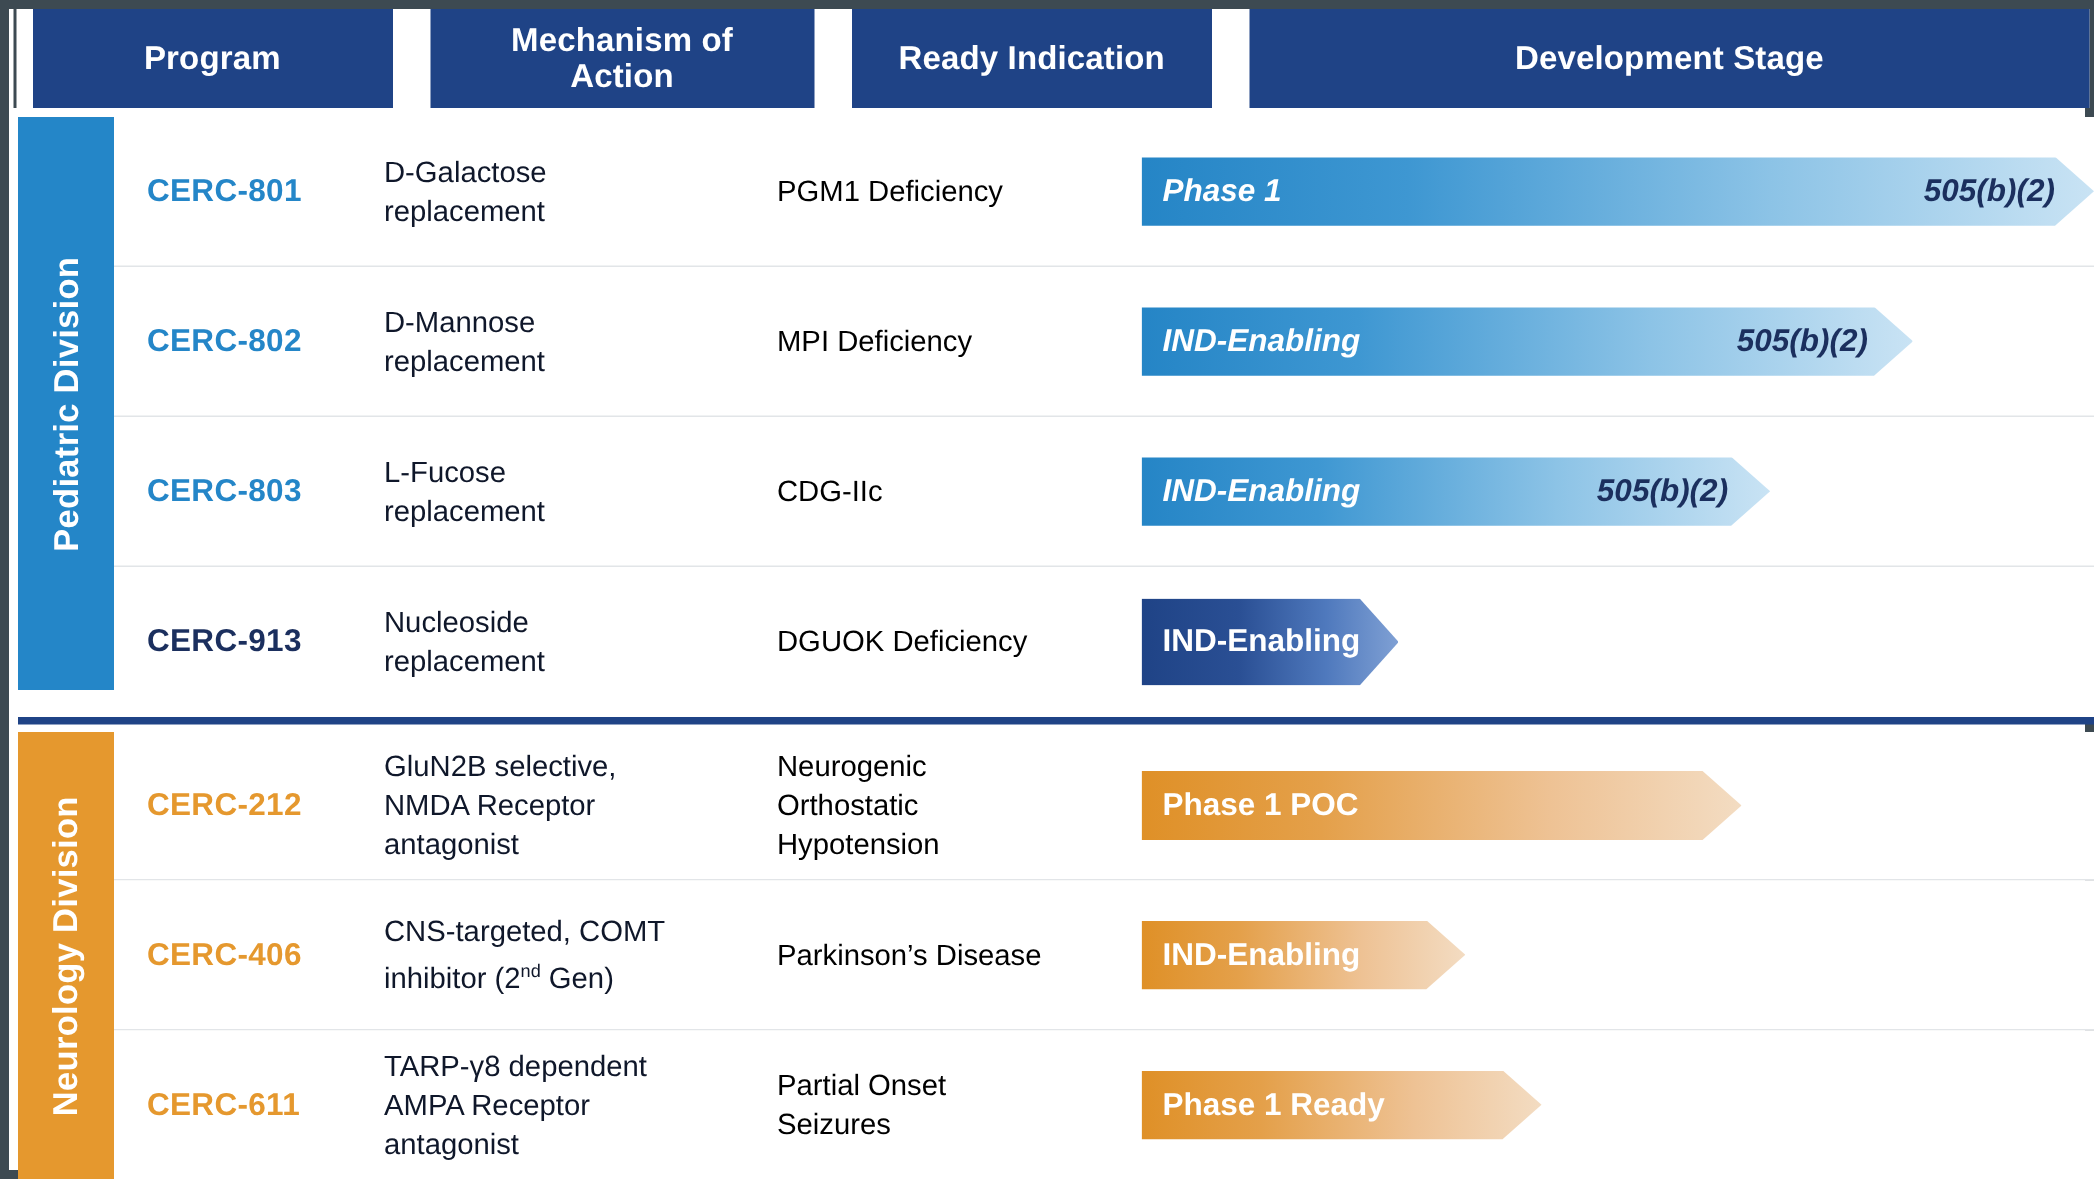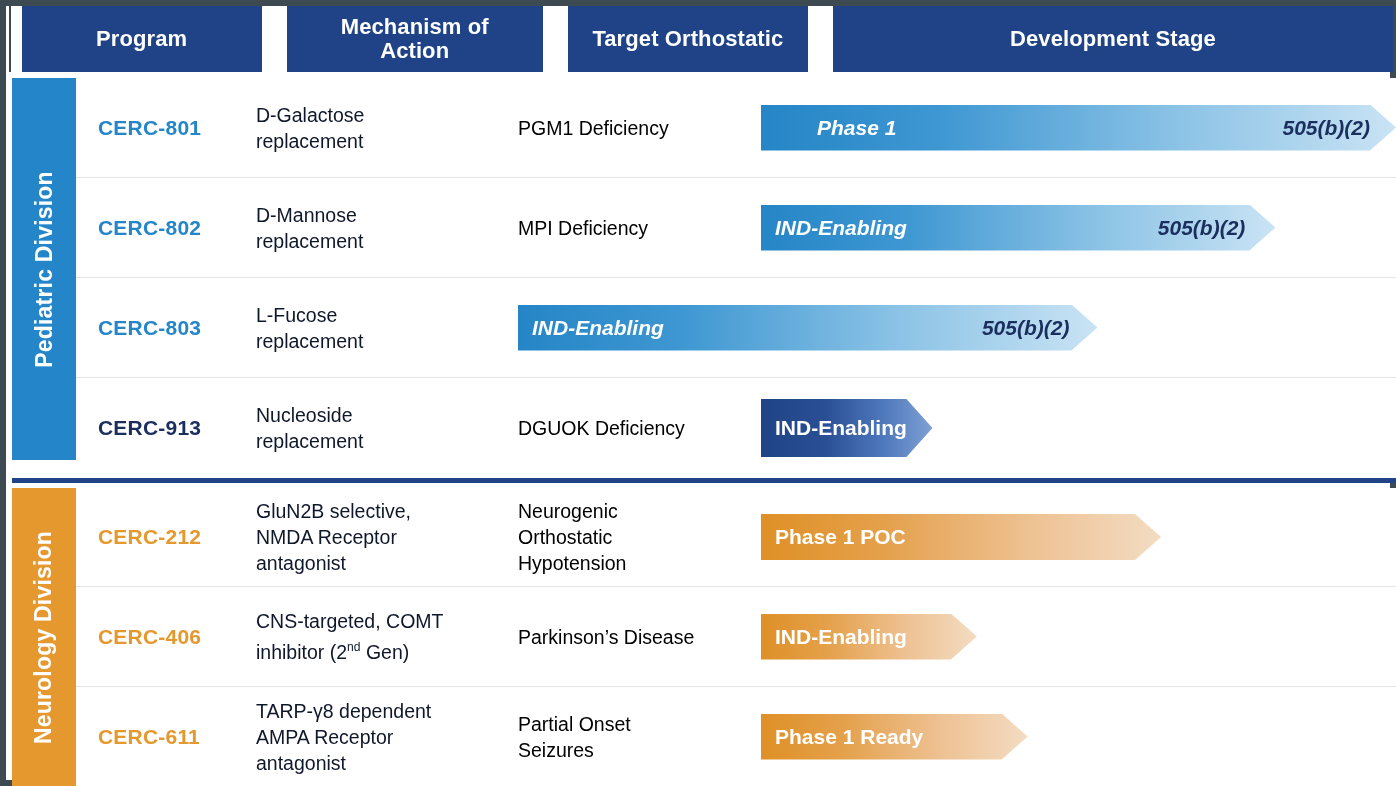--- a/index.html
+++ b/index.html
@@ -163,21 +163,21 @@
     <div class="hdr-spacer"></div>
     <div class="hdr-cell hdr-prog">Program</div>
     <div class="hdr-divider"></div>
     <div class="hdr-cell hdr-moa">
       <span>
         <span>Mechanism of</span><br>
         <span>Action</span>
       </span>
     </div>
     <div class="hdr-divider"></div>
-    <div class="hdr-cell hdr-ind">Target Orthostatic</div>
+    <div class="hdr-cell hdr-ind">Ready Indication</div>
     <div class="hdr-divider"></div>
     <div class="hdr-cell hdr-dev">Development Stage</div>
   </div>
 
   <div class="rail rail-ped">
     <span class="rail-label">Pediatric Division</span>
   </div>
   <div class="rail rail-neu">
     <span class="rail-label">Neurology Division</span>
   </div>
@@ -186,21 +186,21 @@
   <div class="rows">
 
     <div class="row" style="height:100px;">
       <div class="cell-program prog-blue">CERC-801</div>
       <div class="cell-moa">
         <span>D-Galactose</span><br>
         <span>replacement</span>
       </div>
       <div class="cell-ind">PGM1 Deficiency</div>
       <div class="cell-stage">
-        <div class="arrow grad-blue italic" style="width:100%;padding-left:42px;">
+        <div class="arrow grad-blue italic" style="width:100%;">
           <span class="stage-label">Phase 1</span>
           <span class="stage-note" style="right:26px;">505(b)(2)</span>
         </div>
       </div>
     </div>
 
     <div class="row" style="height:100px;">
       <div class="cell-program prog-blue">CERC-802</div>
       <div class="cell-moa">
         <span>D-Mannose</span><br>
@@ -214,20 +214,21 @@
         </div>
       </div>
     </div>
 
     <div class="row" style="height:100px;">
       <div class="cell-program prog-blue">CERC-803</div>
       <div class="cell-moa">
         <span>L-Fucose</span><br>
         <span>replacement</span>
       </div>
+      <div class="cell-ind">CDG-IIc</div>
       <div class="cell-stage">
         <div class="arrow grad-blue italic" style="width:66%;">
           <span class="stage-label">IND-Enabling</span>
           <span class="stage-note" style="right:28px;">505(b)(2)</span>
         </div>
       </div>
     </div>
 
     <div class="row last-of-div" style="height:100px;">
       <div class="cell-program prog-navy">CERC-913</div>

